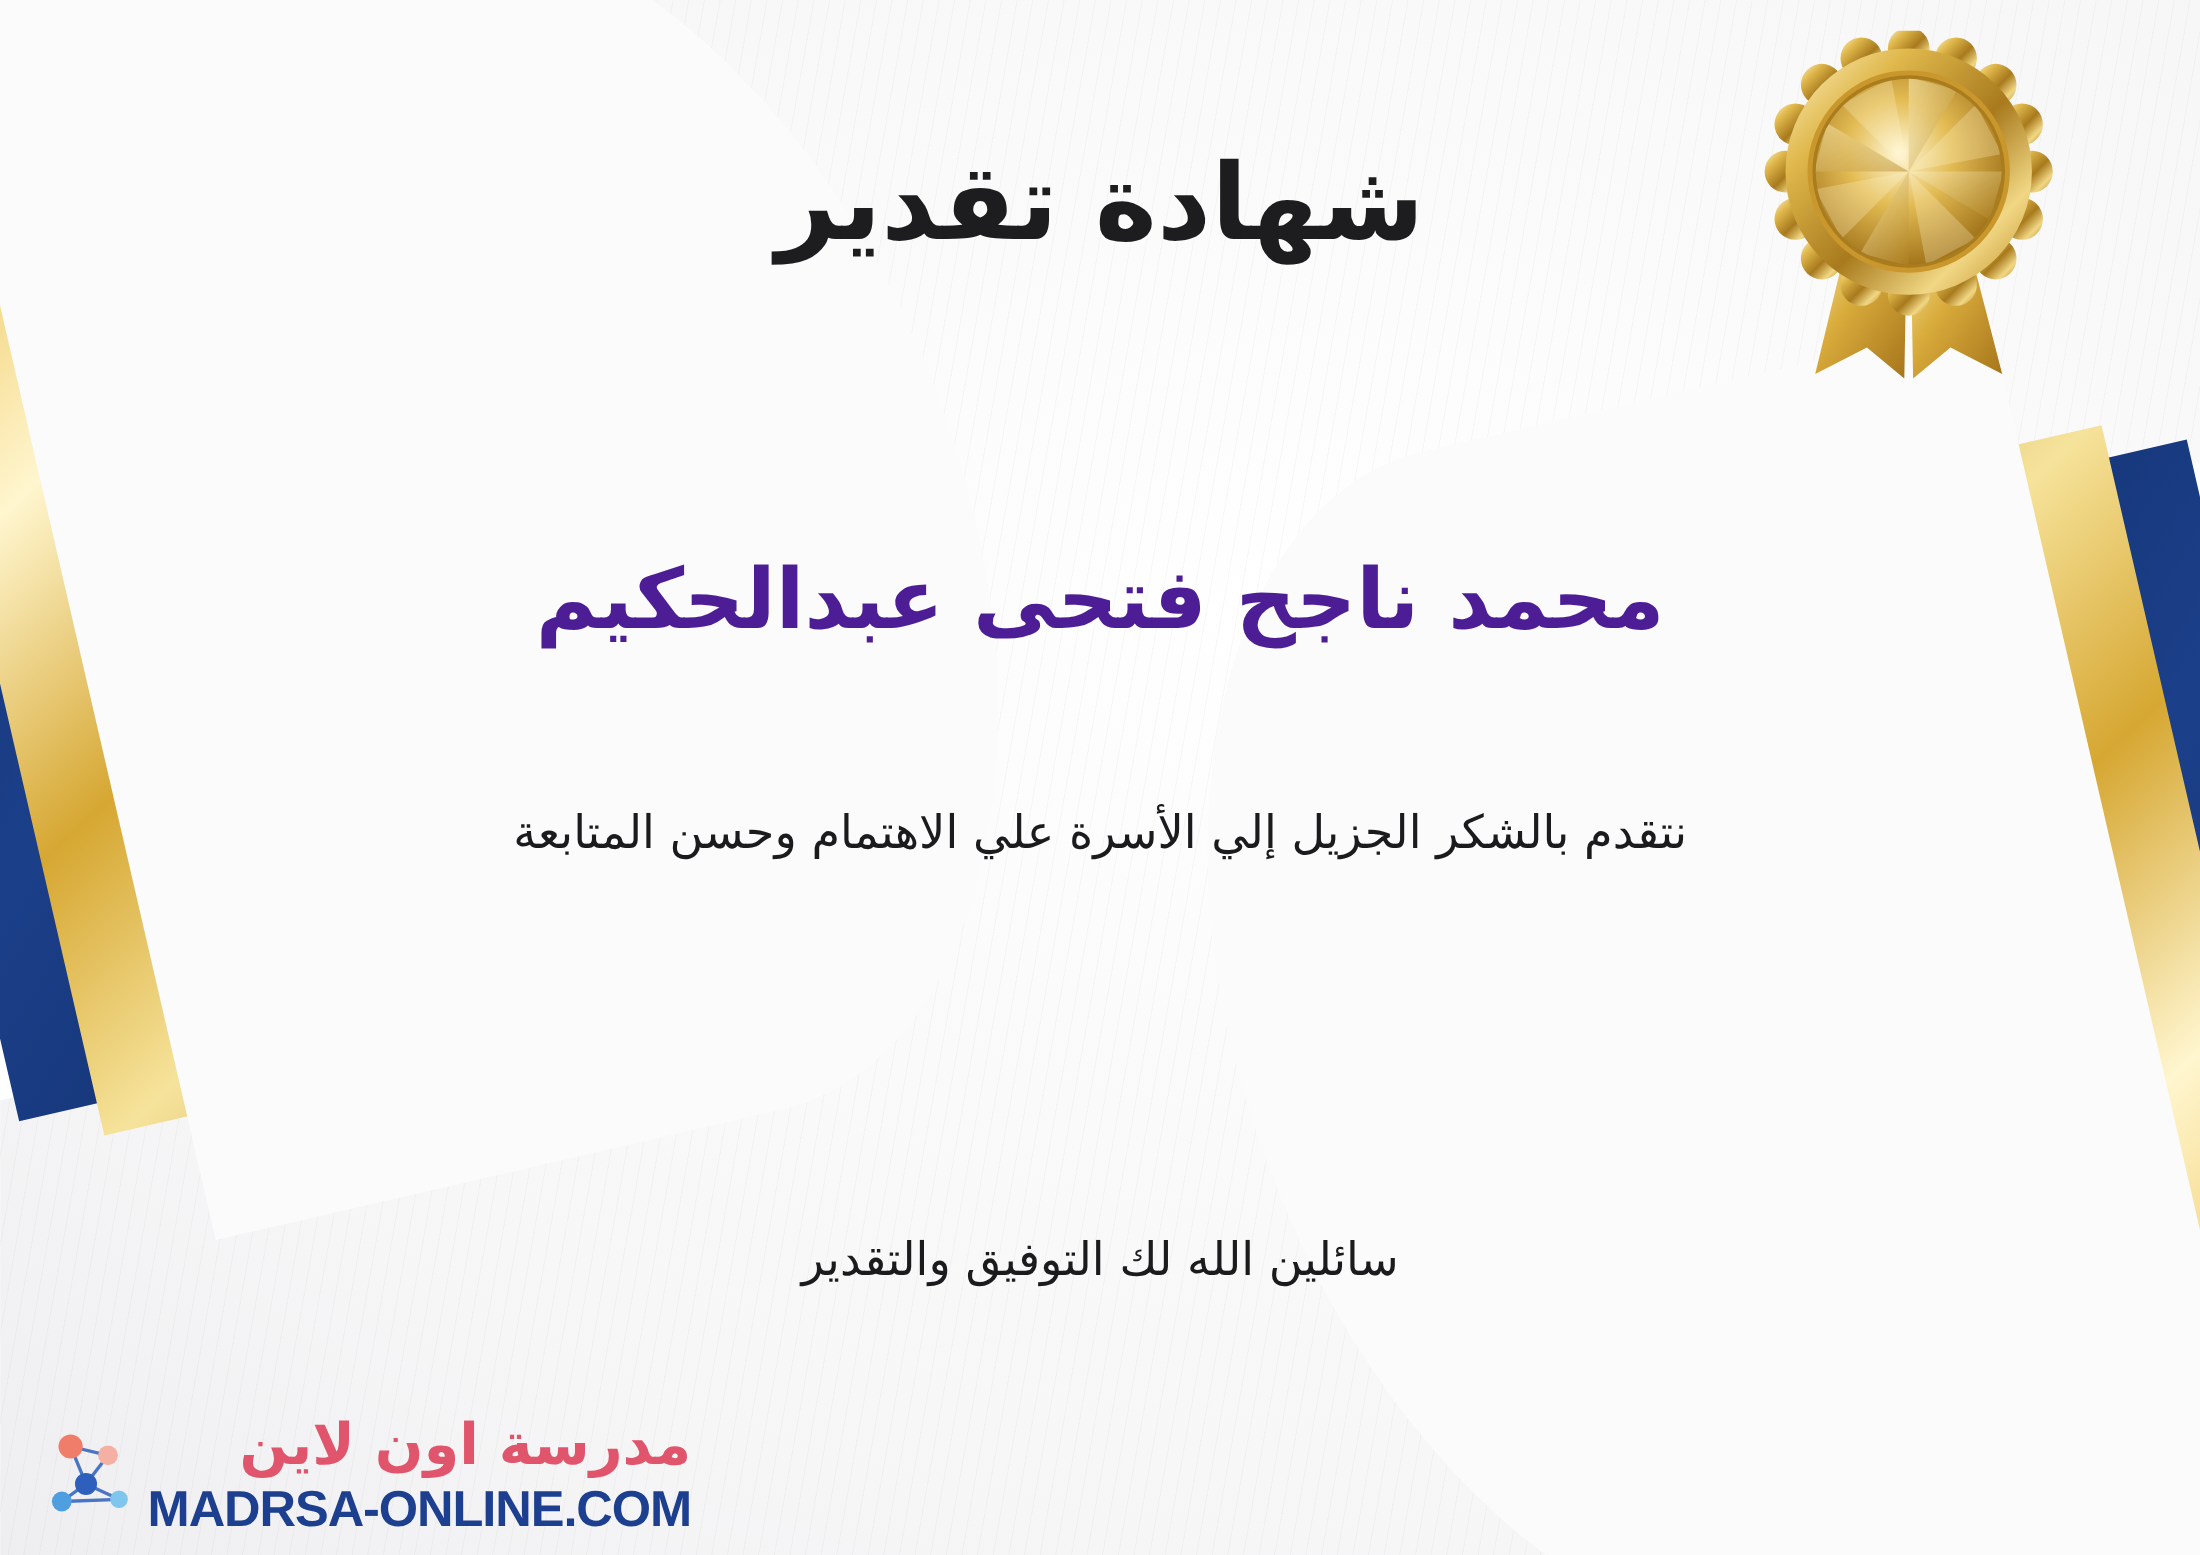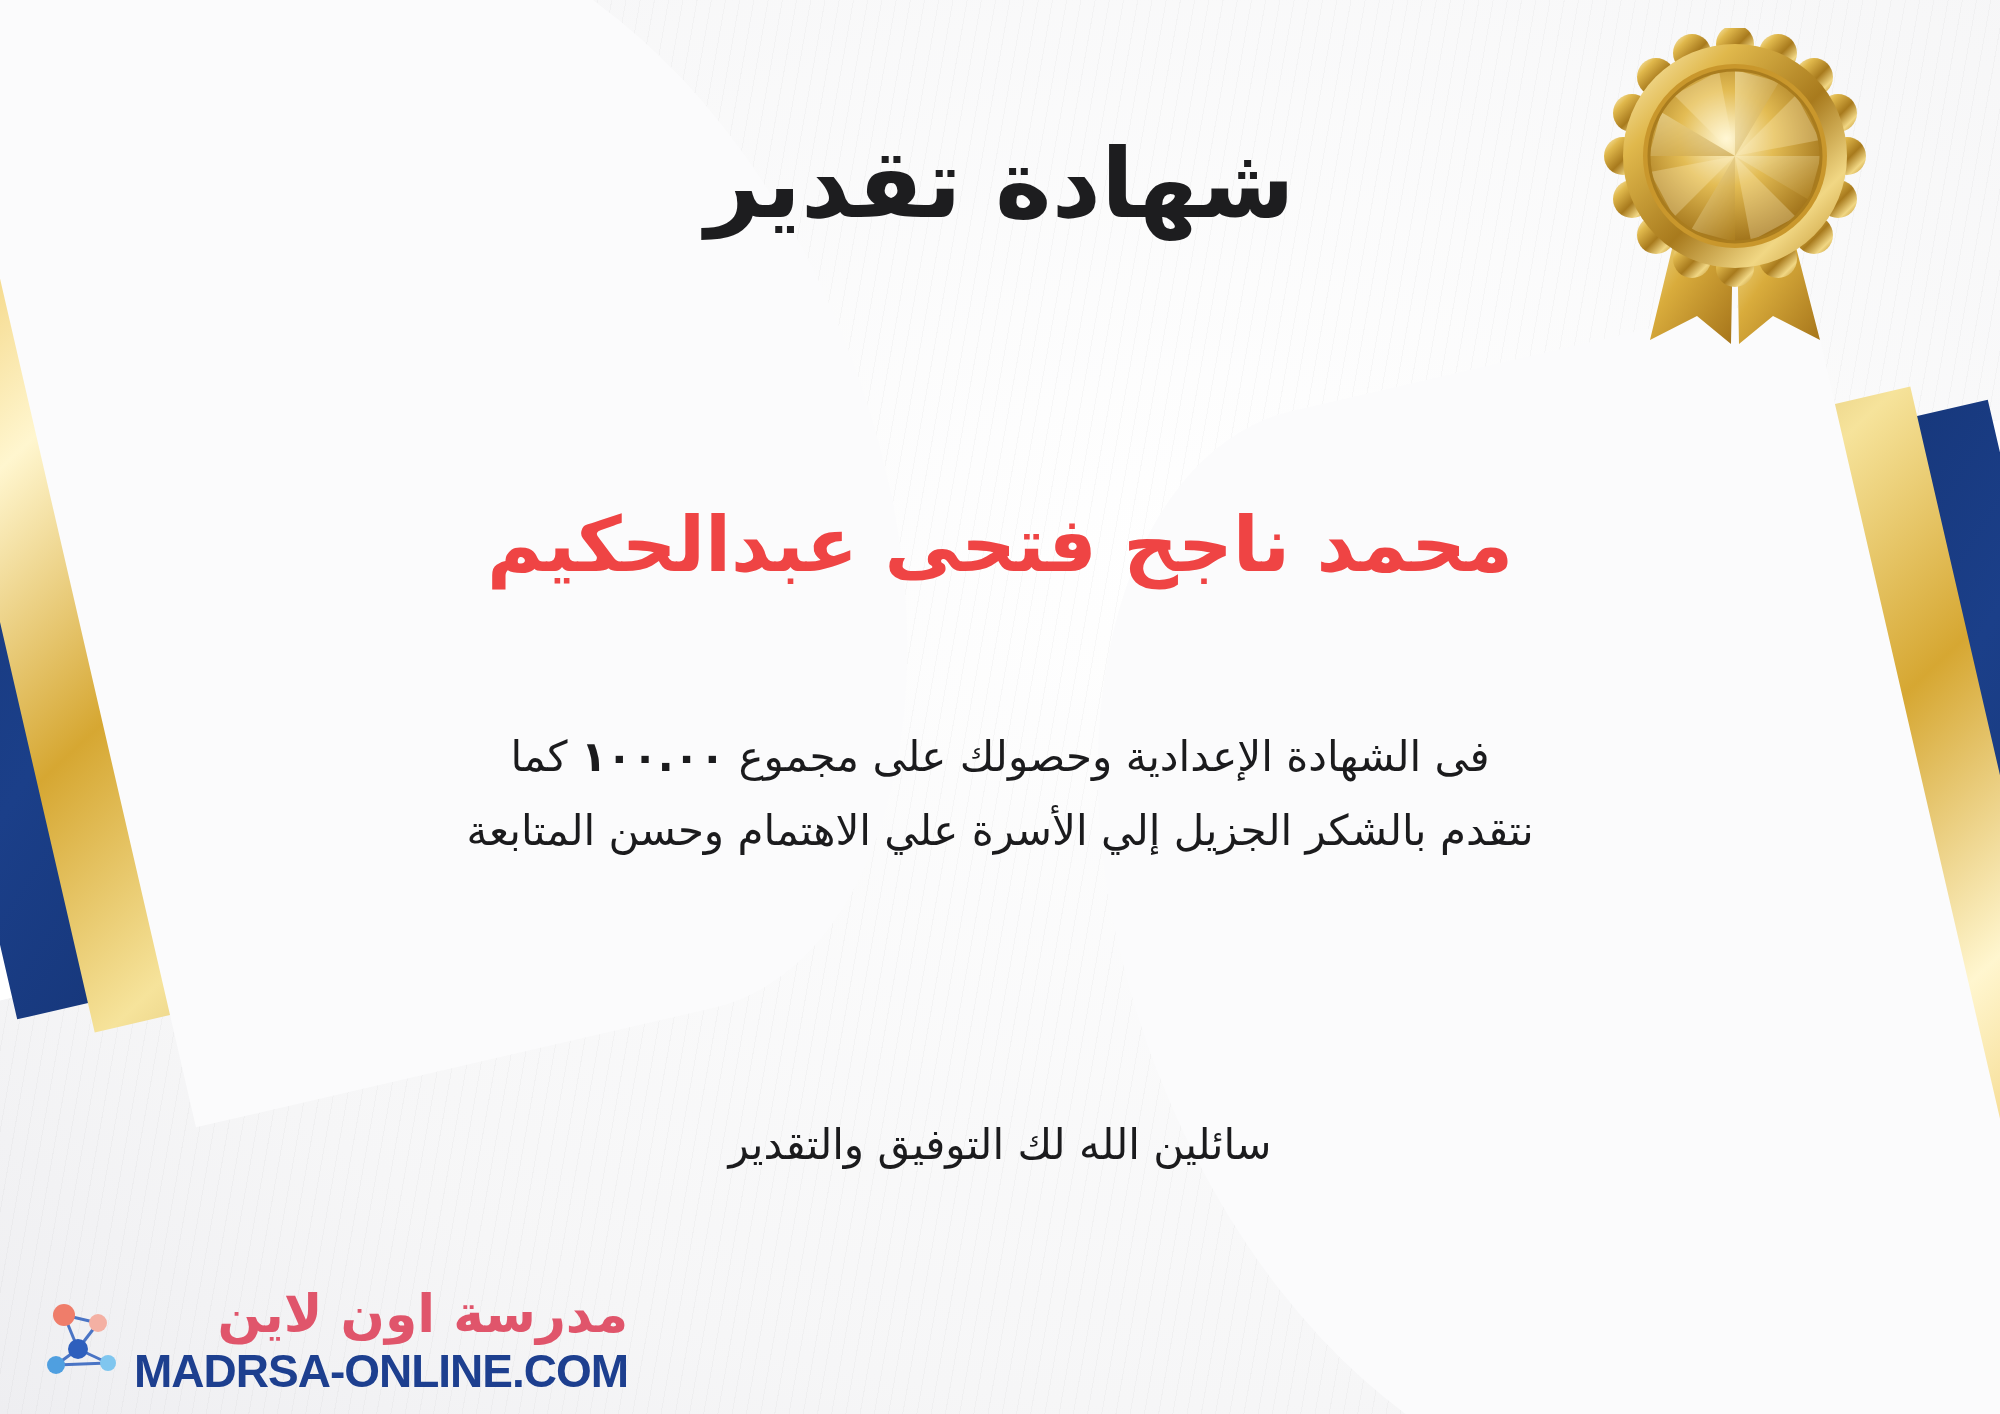--- a/index.html
+++ b/index.html
@@ -160,21 +160,21 @@
     direction: rtl;
   }
 
   .recipient-name {
     position: absolute;
     top: 500px;
     left: 0;
     right: 0;
     font-size: 76px;
     font-weight: bold;
-    color: #ef4444;
+    color: #4c1d95;
     direction: rtl;
   }
 
   .body-text {
     position: absolute;
     top: 720px;
     left: 300px;
     right: 300px;
     font-size: 42px;
     line-height: 1.75;
@@ -322,25 +322,20 @@
     </svg>
   </div>
 
   <div class="content">
 
     <div class="cert-title">شهادة تقدير</div>
 
     <div class="recipient-name">محمد ناجح فتحى عبدالحكيم</div>
 
     <div class="body-text">
-      <div>
-        <span>فى الشهادة الإعدادية وحصولك على مجموع</span>
-        <span class="score">١٠٠.٠٠</span>
-        <span>كما</span>
-      </div>
       <div>نتقدم  بالشكر الجزيل إلي الأسرة علي الاهتمام وحسن المتابعة</div>
     </div>
 
     <div class="closing-text">سائلين الله لك التوفيق  والتقدير</div>
   </div>
 
   <div class="logo">
     <div class="logo-words">
       <div class="logo-ar">مدرسة اون لاين</div>
       <div class="logo-url">MADRSA-ONLINE.COM</div>

